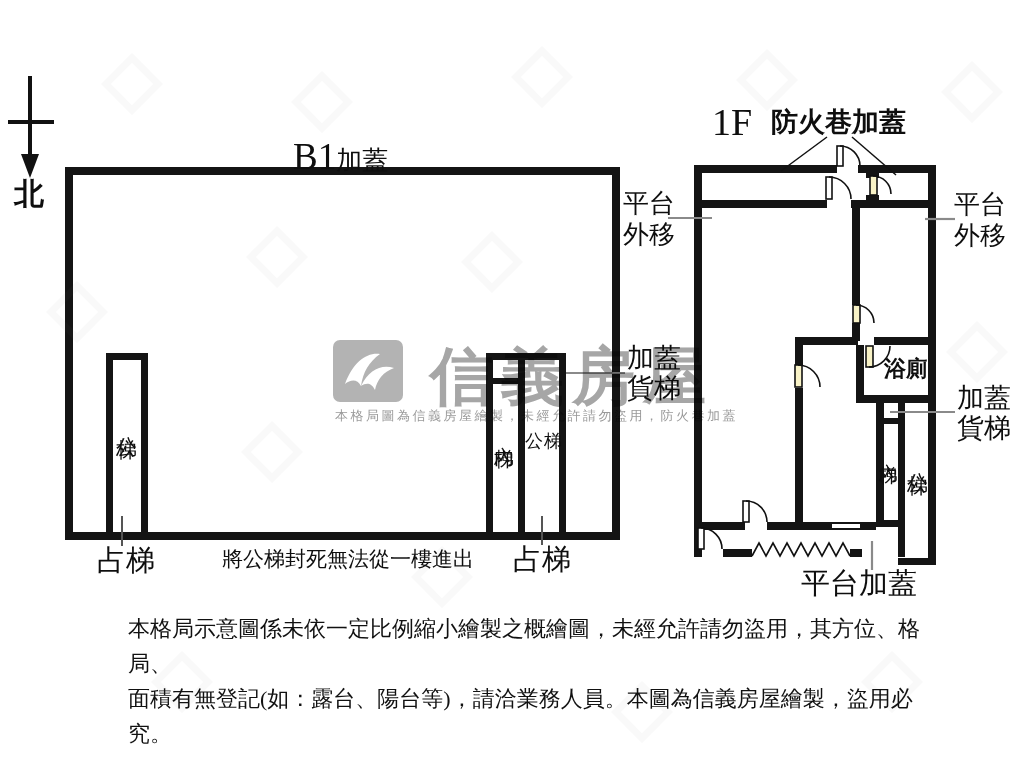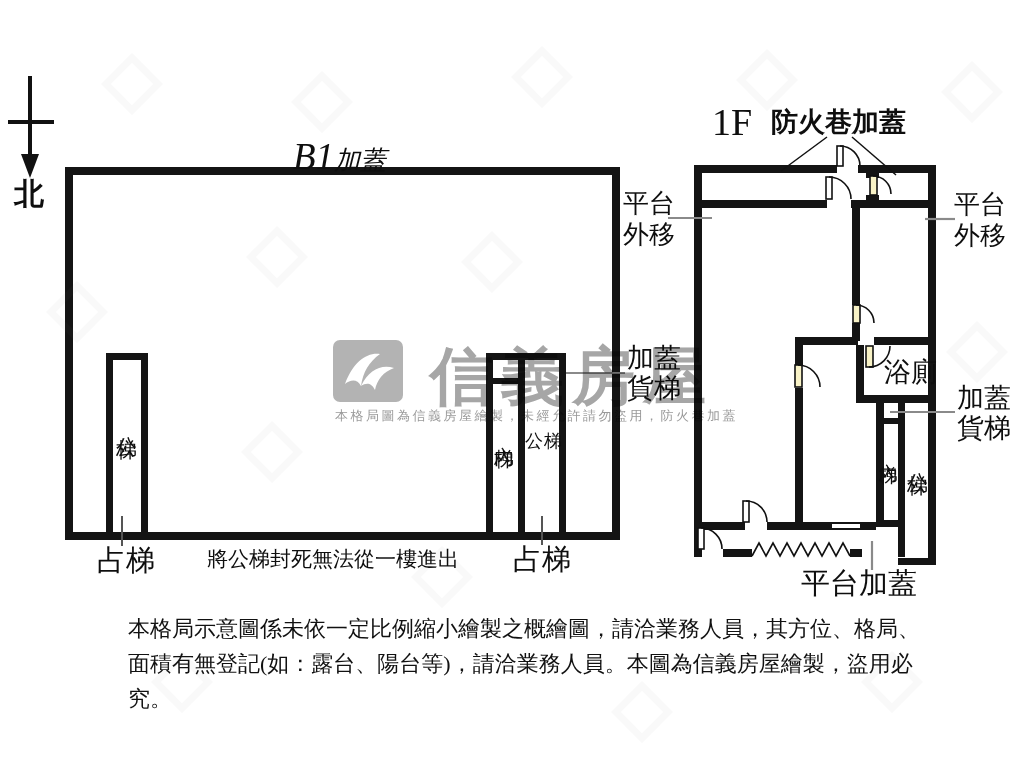--- a/index.html
+++ b/index.html
@@ -142,62 +142,62 @@
         <rect x="698" y="528" width="6" height="21" fill="#fff"></rect>
         <path d="M 701 528 A 21 21 0 0 1 722 549"></path>
       </g>
     </g>
 
     <polyline points="752,556 759,543 766,556 773,543 780,556 787,543 794,556 801,543 808,556 815,543 822,556 829,543 836,556 843,543 850,556" fill="none" stroke="#111" stroke-width="1.6"></polyline>
   </svg>
 
   <div class="lbl" style="left:14px;top:177px;font-size:30px;font-weight:bold;">北</div>
 
-  <div class="lbl" style="left:293px;top:118px;font-style:italic;">
+  <div class="lbl" style="left:293px;top:118px;">
     <span style="font-size:37px;">B1</span><span style="font-size:26px;">加蓋</span>
   </div>
 
   <div class="lbl" style="left:712px;top:101px;font-size:38px;">1F</div>
   <div class="lbl" style="left:771px;top:107px;font-size:27px;font-weight:bold;">防火巷加蓋</div>
 
   <div class="lbl" style="left:623px;top:188px;font-size:26px;line-height:31px;">平台
 外移</div>
   <div class="lbl" style="left:954px;top:189px;font-size:26px;line-height:31px;">平台
 外移</div>
 
   <div class="lbl" style="left:627px;top:343px;font-size:27px;line-height:30px;">加蓋
 貨梯</div>
   <div class="lbl" style="left:957px;top:383px;font-size:27px;line-height:30px;">加蓋
 貨梯</div>
 
-  <div class="lbl" style="left:884px;top:357px;font-size:27px;">浴廁</div>
+  <div class="lbl" style="left:884px;top:357px;font-size:22px;font-weight:bold;">浴廁</div>
 
   <div class="lbl vtext" style="left:114px;top:420px;font-size:21px;">公梯</div>
   <div class="lbl vtext" style="left:493px;top:430px;font-size:20px;">內梯</div>
   <div class="lbl" style="left:525px;top:431px;font-size:18px;letter-spacing:1px;">公梯</div>
 
   <div class="lbl vtext" style="left:878px;top:448px;font-size:19px;">內梯</div>
   <div class="lbl vtext" style="left:905px;top:456px;font-size:21px;">公梯</div>
 
   <div class="lbl" style="left:97px;top:544px;font-size:29px;">占梯</div>
   <div class="lbl" style="left:513px;top:543px;font-size:29px;">占梯</div>
 
-  <div class="lbl" style="left:207px;top:548px;font-size:21px;">將公梯封死無法從一樓進出</div>
+  <div class="lbl" style="left:222px;top:548px;font-size:21px;">將公梯封死無法從一樓進出</div>
 
   <div class="lbl" style="left:801px;top:567px;font-size:29px;">平台加蓋</div>
 
   <div id="wm">
     <div id="wm-logo">
       <svg width="70" height="62" viewBox="0 0 70 62">
         <path d="M 12 44 C 20 22 34 12 47 14 C 36 22 30 32 28 46 C 24 38 17 40 12 44 Z" fill="#fff"></path>
         <path d="M 28 46 C 36 30 48 24 61 28 C 50 32 44 40 42 50 C 38 42 33 43 28 46 Z" fill="#fff"></path>
       </svg>
     </div>
     <div id="wm-brand">信義房屋</div>
     <div id="wm-notice">本格局圖為信義房屋繪製，未經允許請勿盜用，防火巷加蓋</div>
   </div>
 
   <div id="disclaimer">
-    <div>本格局示意圖係未依一定比例縮小繪製之概繪圖，請洽業務人員，其方位、格局、</div>
+    <div>本格局示意圖係未依一定比例縮小繪製之概繪圖，未經允許請勿盜用，其方位、格局、</div>
     <div>面積有無登記(如：露台、陽台等)，請洽業務人員。本圖為信義房屋繪製，盜用必究。</div>
   </div>
 
 </div>
 
 </body></html>

